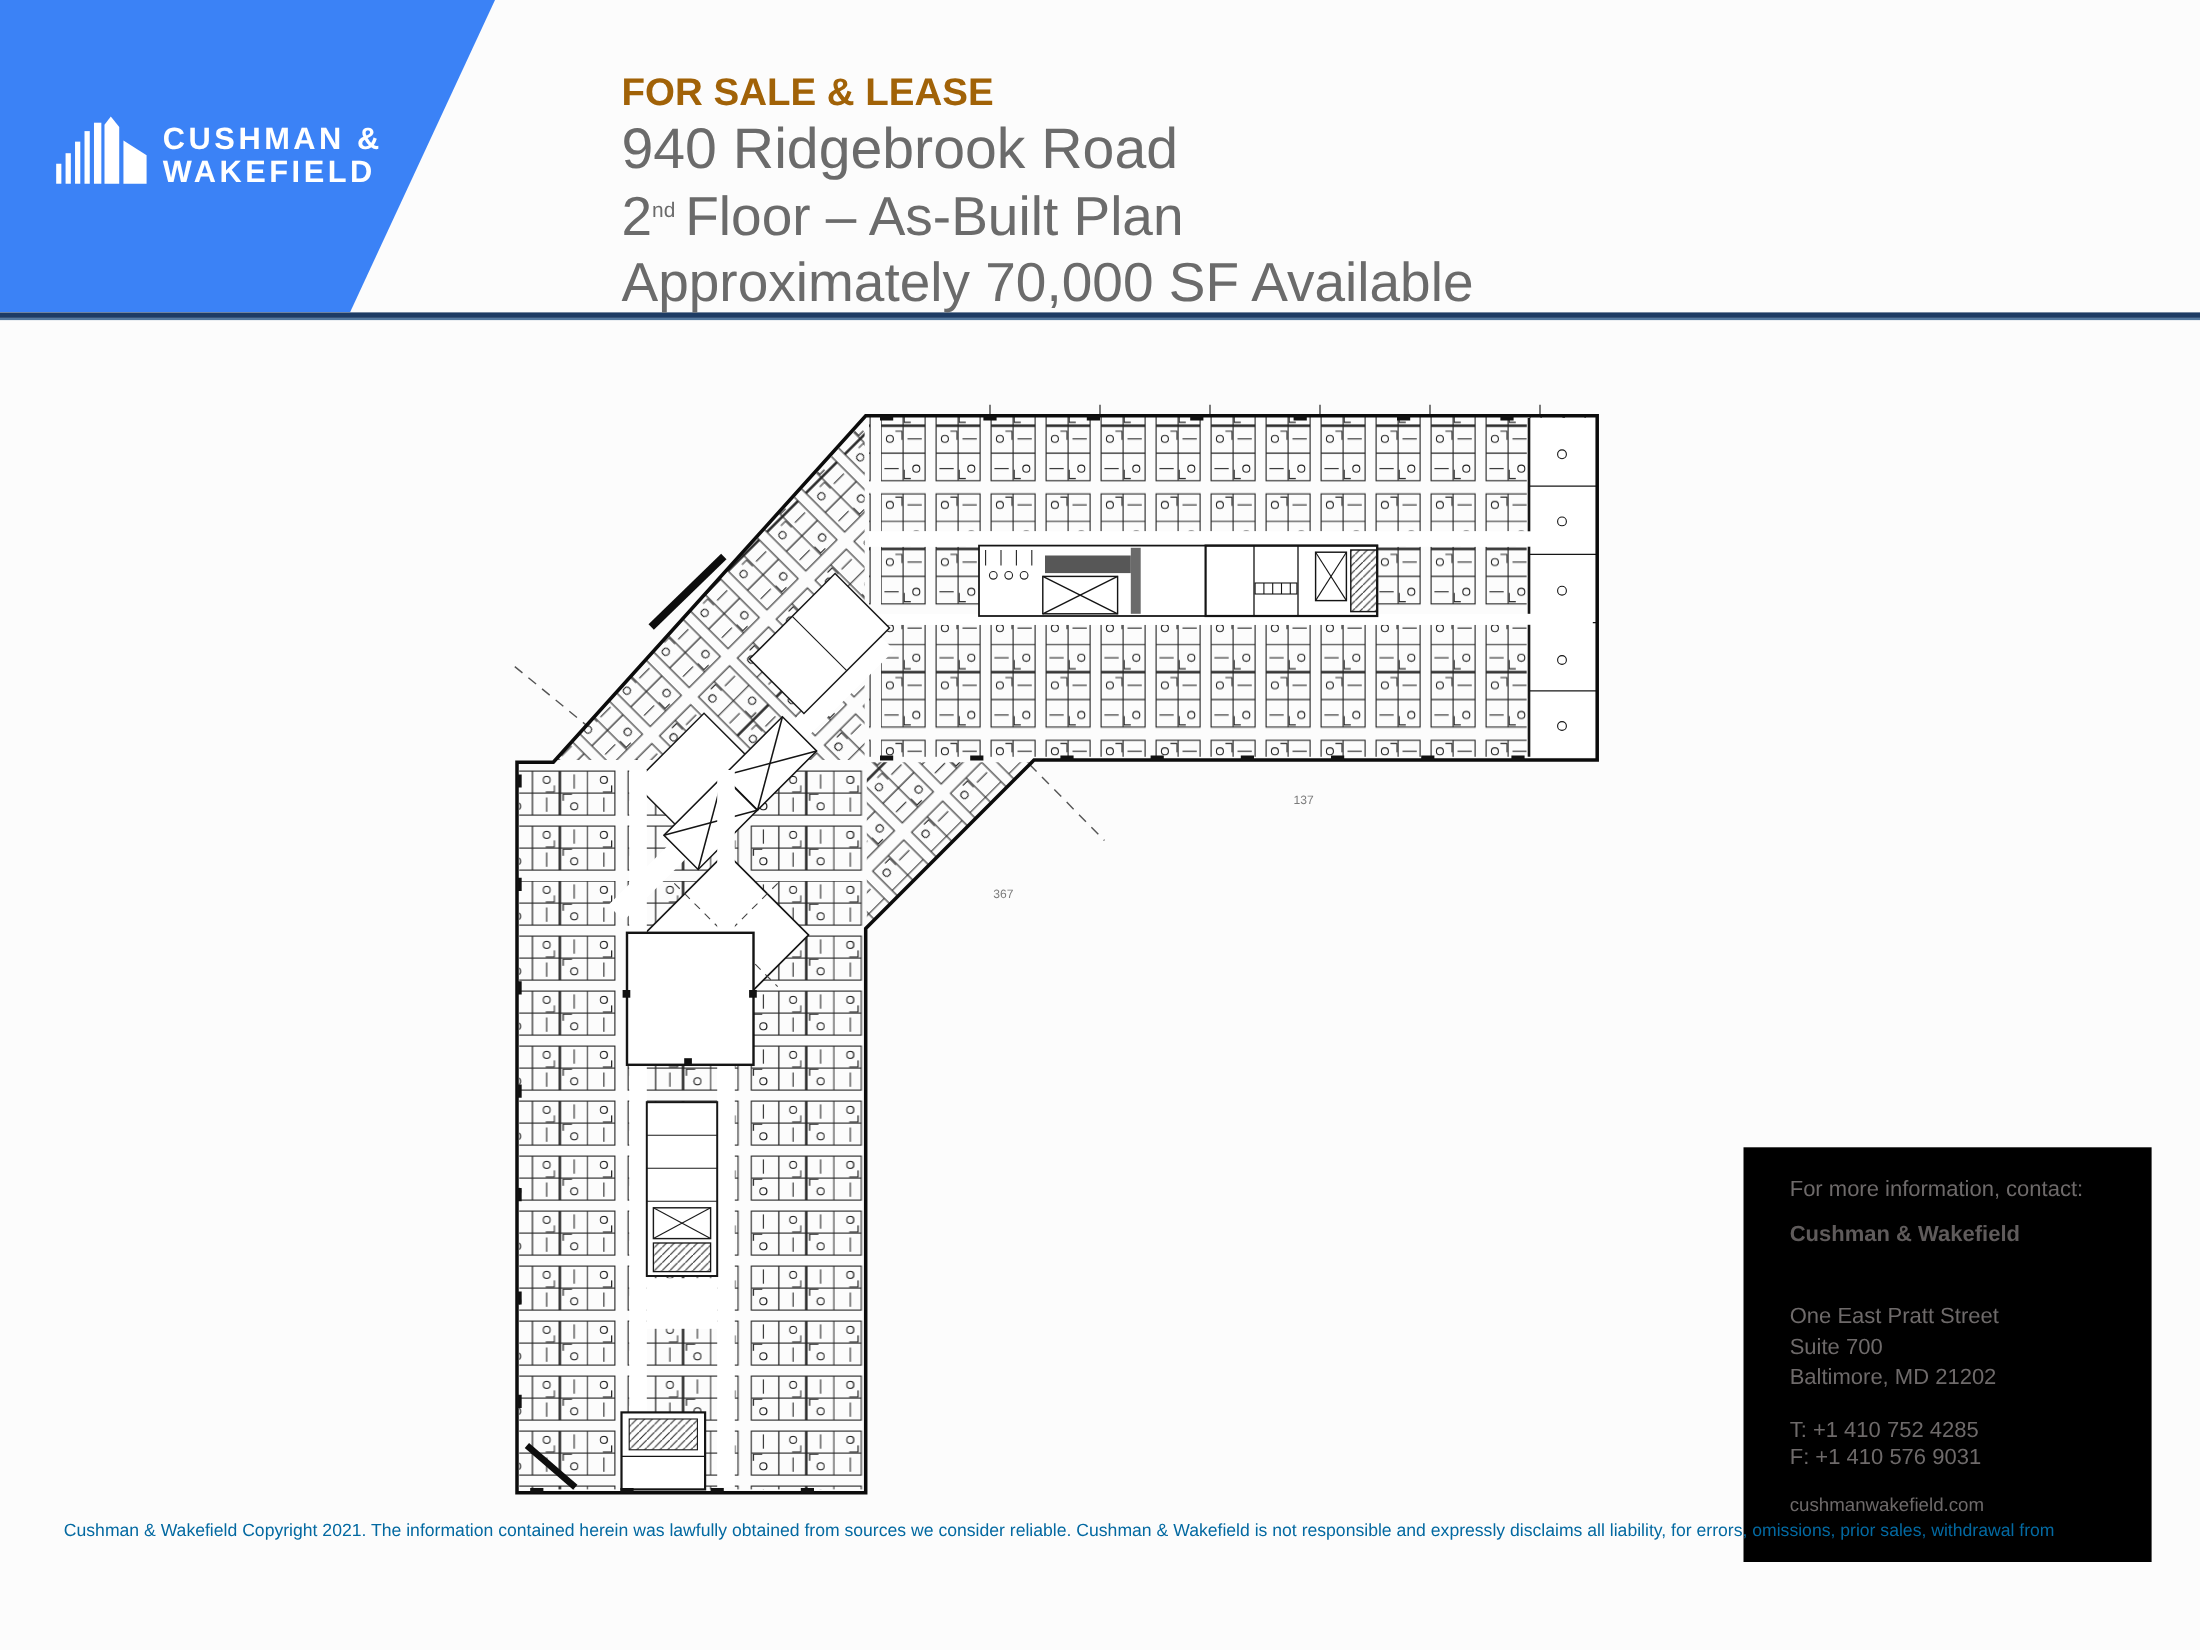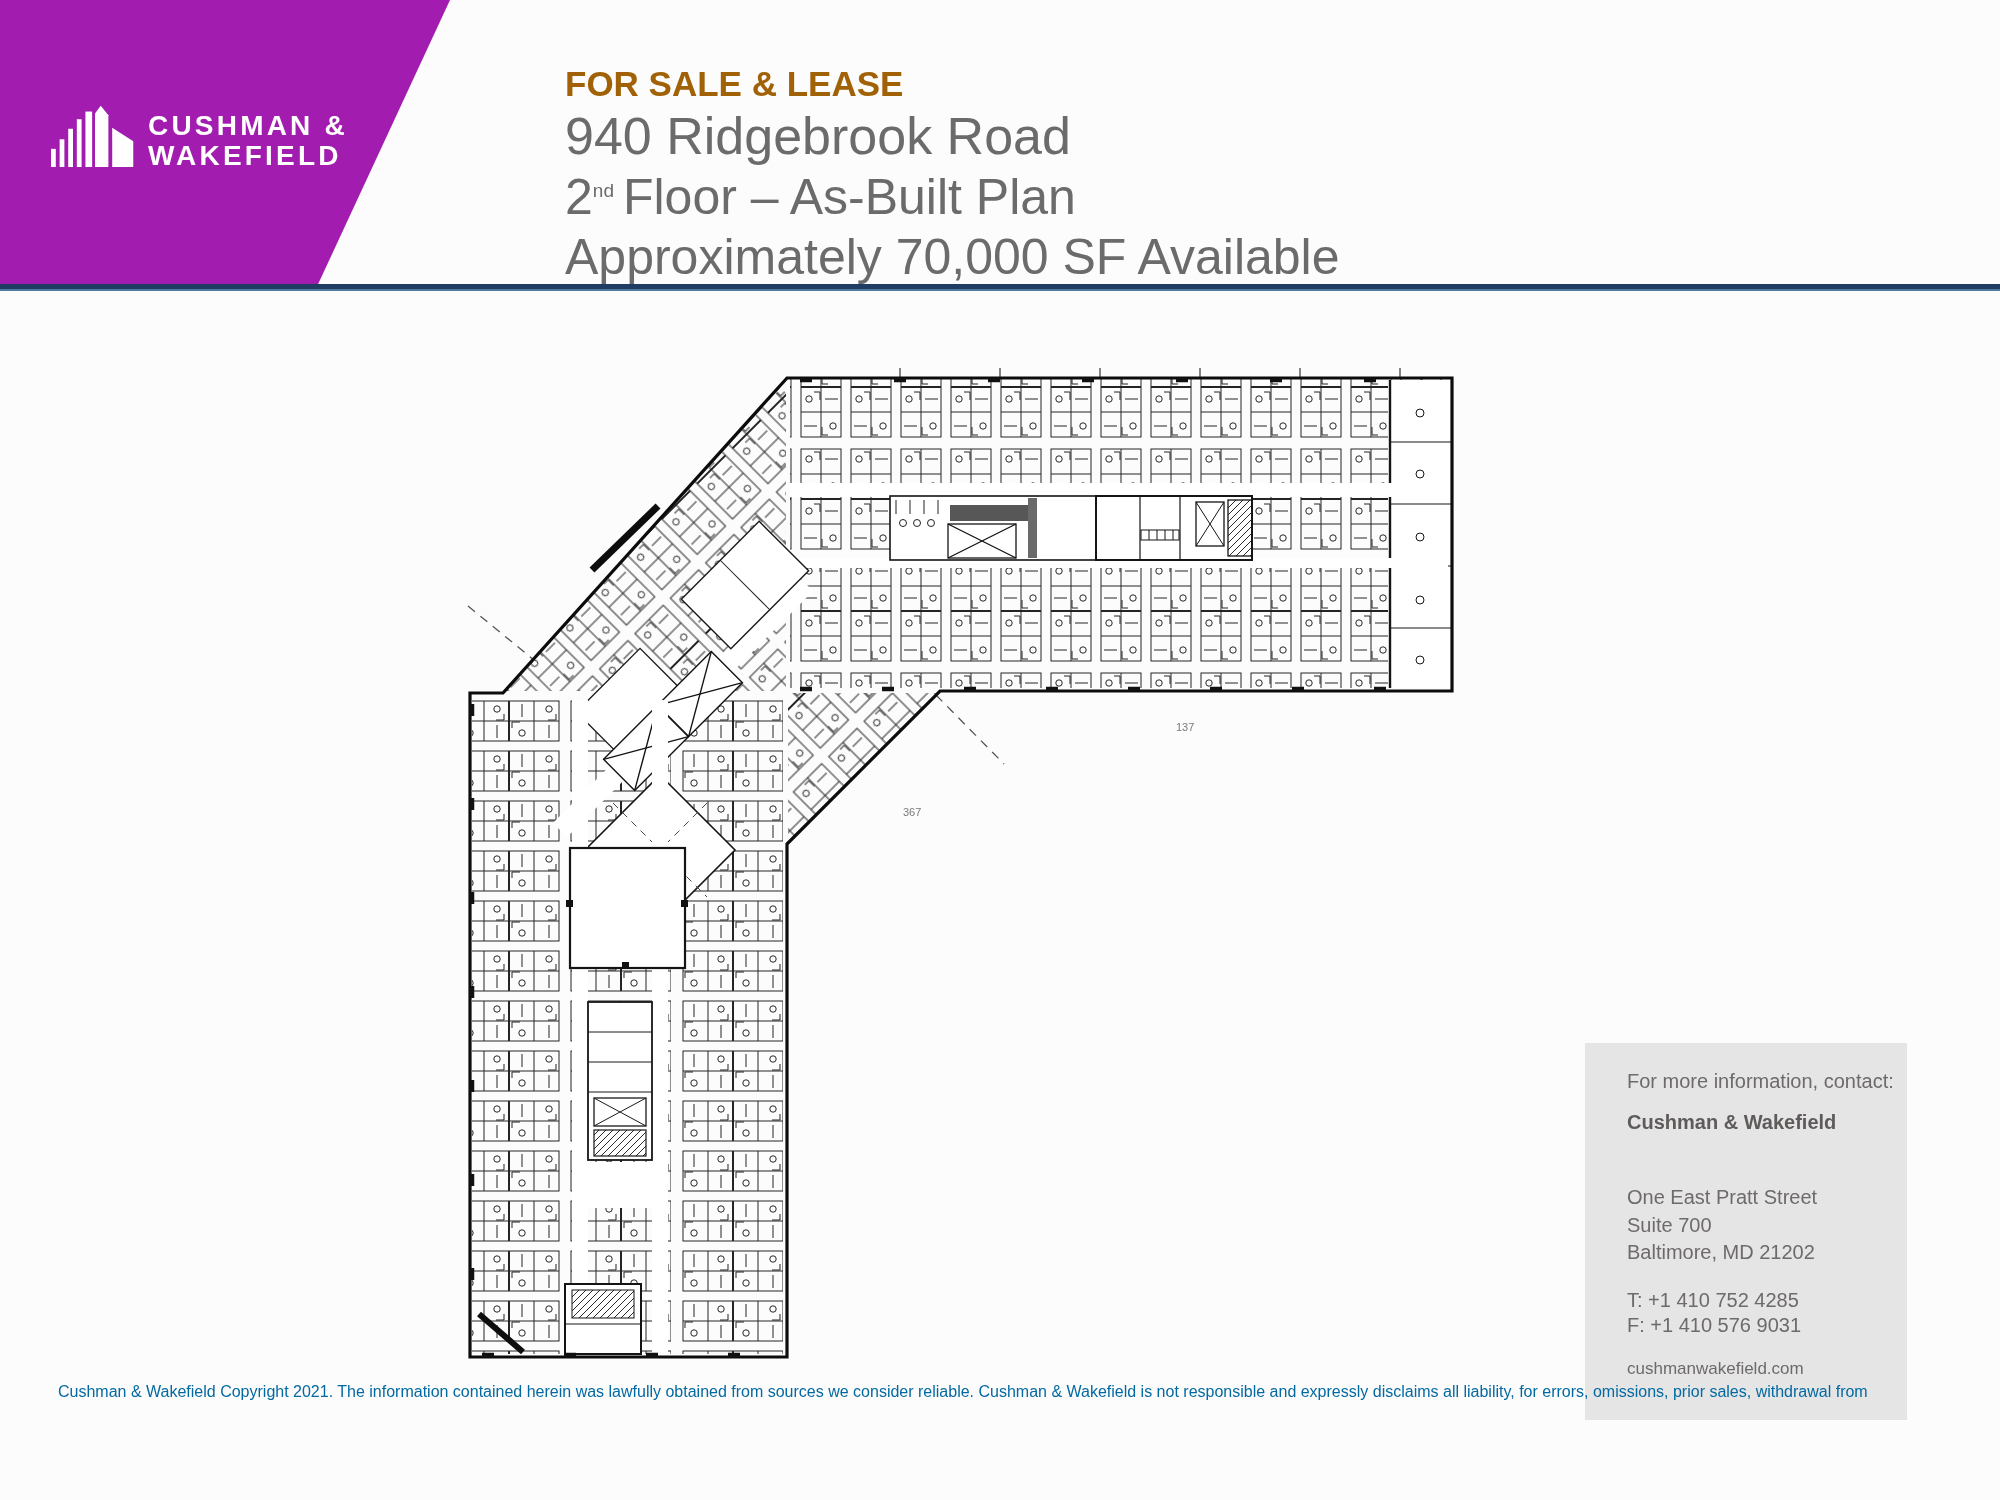--- a/index.html
+++ b/index.html
@@ -4,21 +4,21 @@
 <style>
   html,body { margin:0; padding:0; background:#888; }
   .page {
     position:relative; width:2000px; height:1500px;
     background:#fcfcfc; overflow:hidden;
     font-family:"Liberation Sans", sans-serif;
   }
   
   .banner {
     position:absolute; left:0; top:0; width:450px; height:284px;
-    background:#a21caf;
+    background:#3b82f6;
     -webkit-clip-path:polygon(0 0, 100% 0, 70.7% 100%, 0 100%);
     clip-path:polygon(0 0, 100% 0, 70.7% 100%, 0 100%);
   }
   .logo-icon { position:absolute; left:51px; top:101px; }
   .logo-text {
     position:absolute; left:148px; top:111px;
     color:#ffffff; font-weight:bold; font-size:28px; line-height:30px;
     letter-spacing:3.2px; white-space:nowrap;
   }
   .rule1 { position:absolute; left:0; top:284px; width:2000px; height:5px; background:#1e3c64; }
@@ -31,22 +31,22 @@
   .t-floor  { position:absolute; left:0; top:168px; font-size:50px; white-space:nowrap; }
   .t-avail  { position:absolute; left:0; top:228px; font-size:50px; white-space:nowrap; }
   .t-sup    { font-size:19px; position:relative; top:-17px; }
   .t-rest   { margin-left:0.18em; }
 
   
   .plan-svg { position:absolute; left:0; top:0; }
 
   
   .contact {
-    position:absolute; left:1585px; top:1043px; width:322px; height:377px;
-    background:#e5e5e5; color:#6e6a6a; font-size:20px;
+    position:absolute; left:1585px; top:1043px; width:371px; height:377px;
+    background:#000000; color:#6e6a6a; font-size:20px;
   }
   .contact div { position:absolute; left:42px; white-space:nowrap; }
   .c-intro   { top:27px; }
   .c-company { top:68px; font-weight:bold; color:#5f5b5b; }
   .c-a1 { top:143px; }
   .c-a2 { top:171px; }
   .c-a3 { top:198px; }
   .c-tel { top:246px; }
   .c-fax { top:271px; }
   .c-web { top:316px; font-size:17px; }

